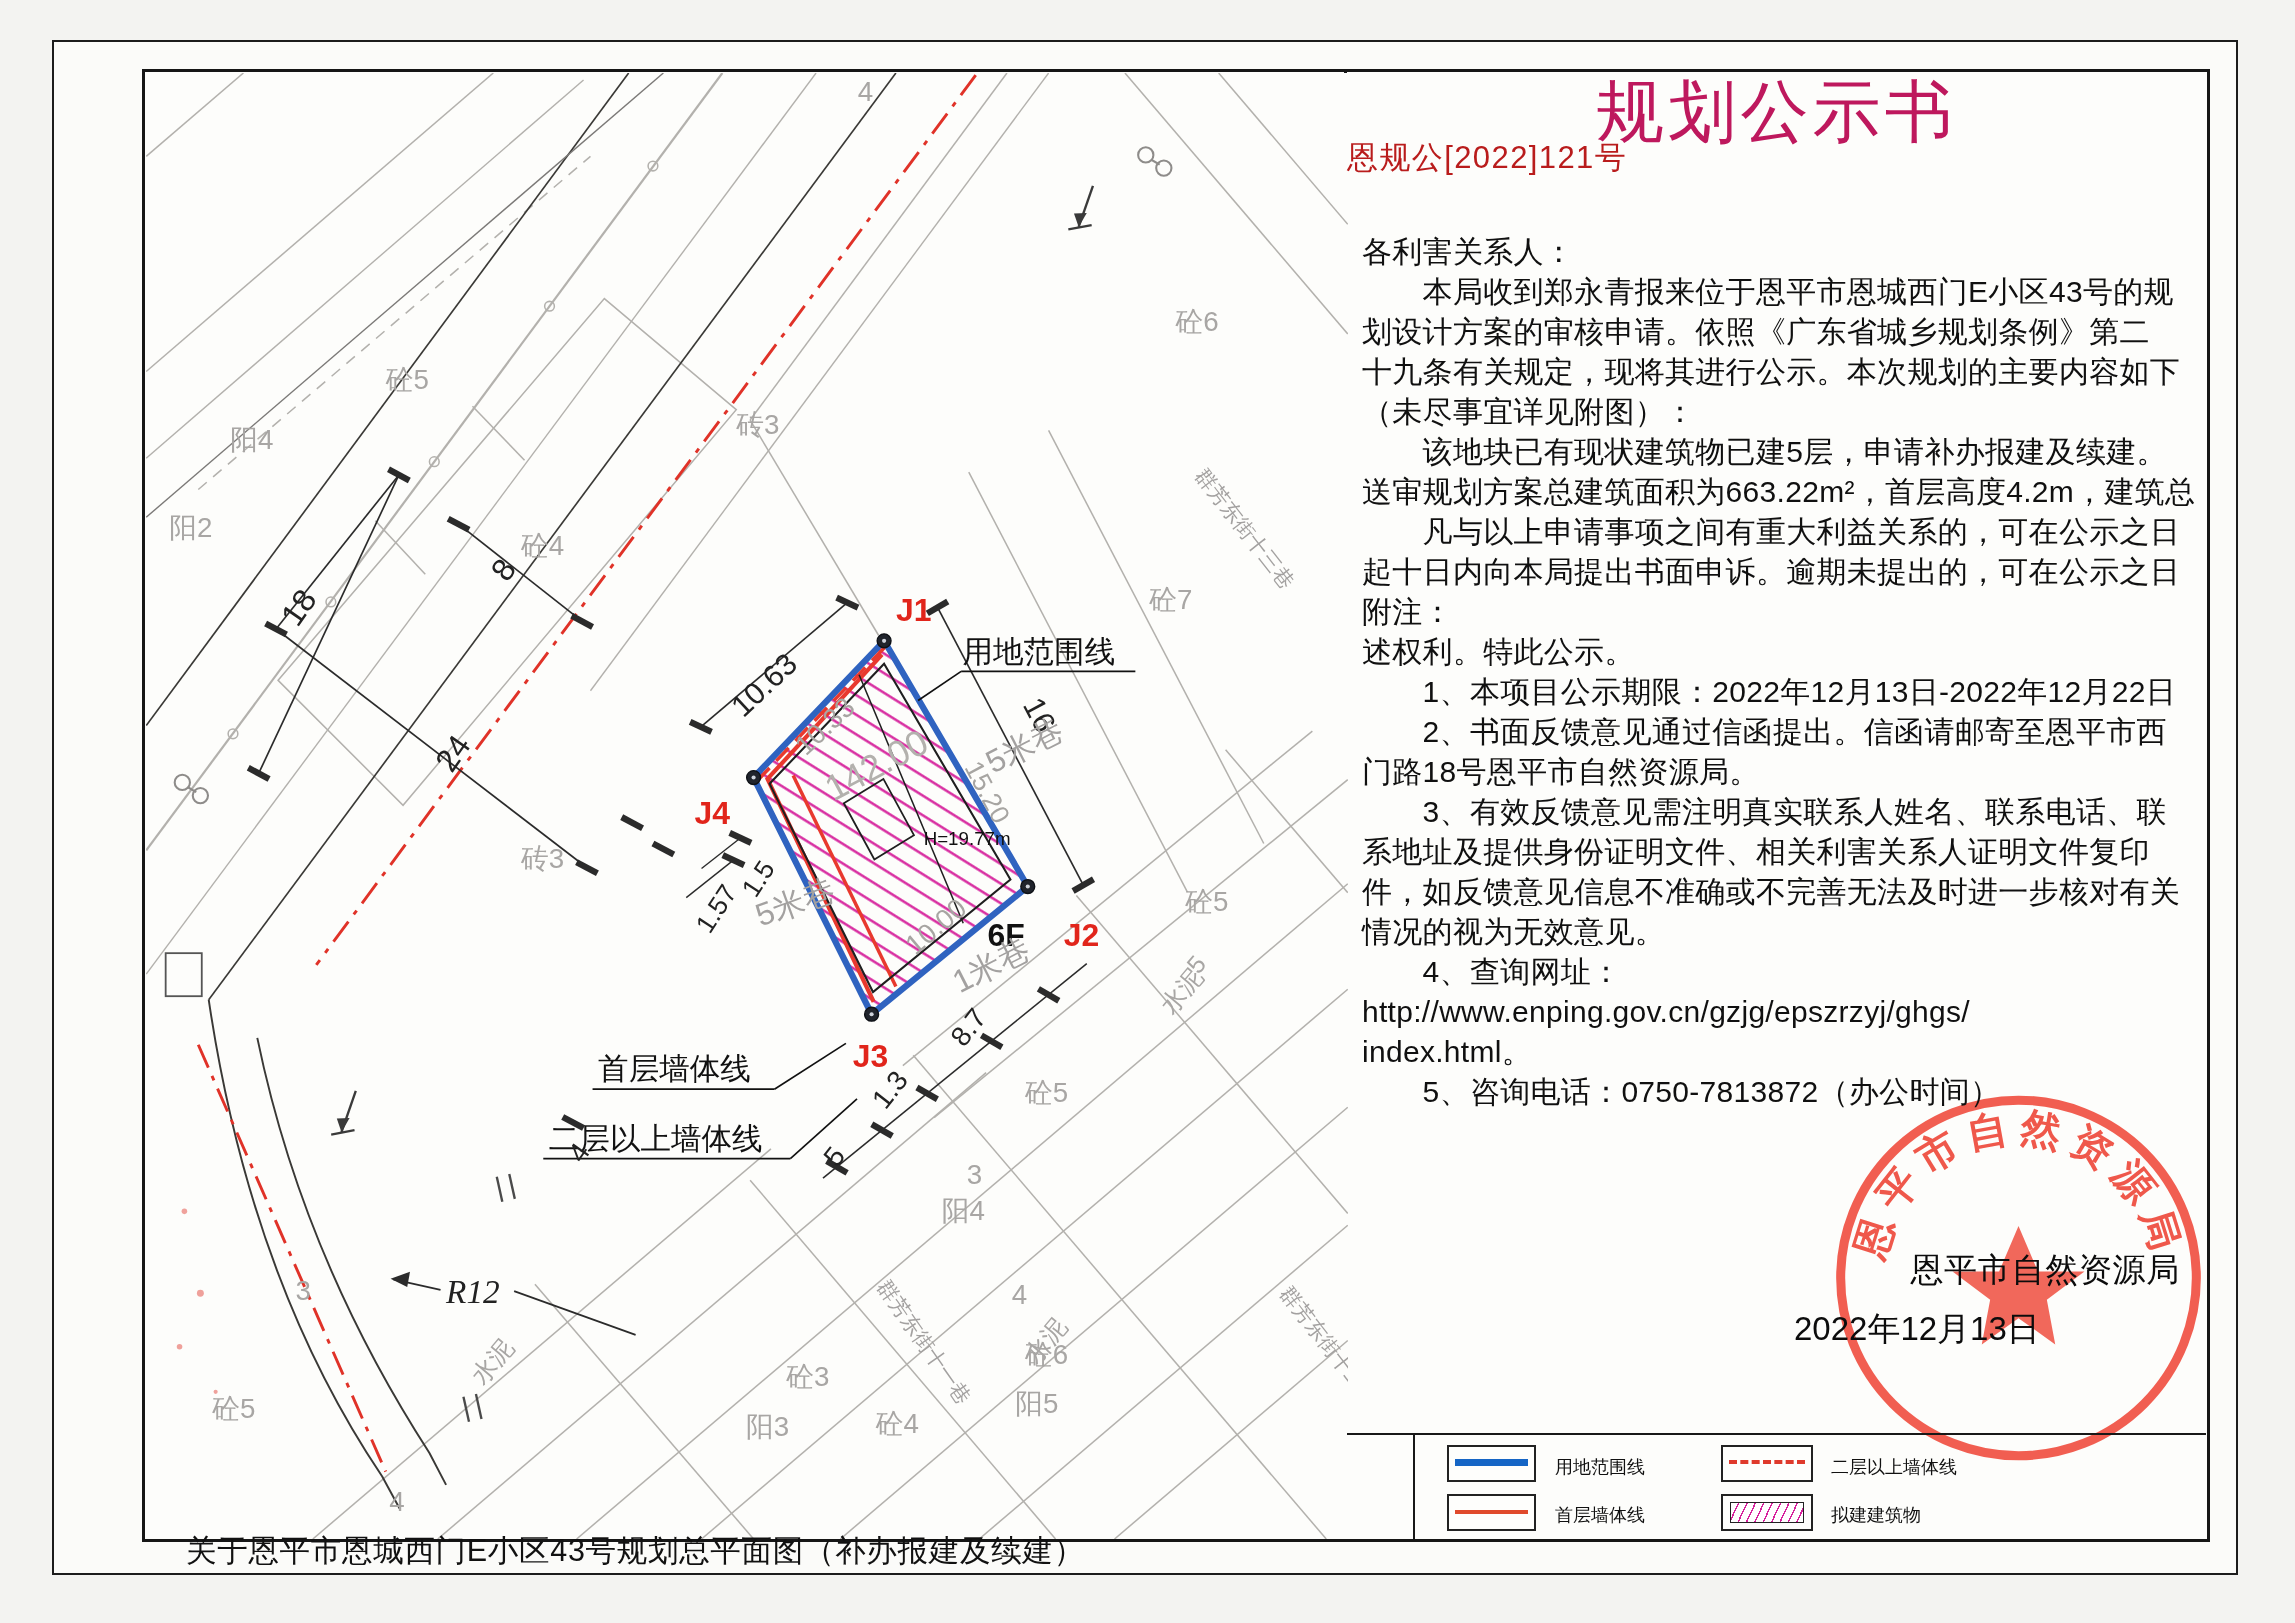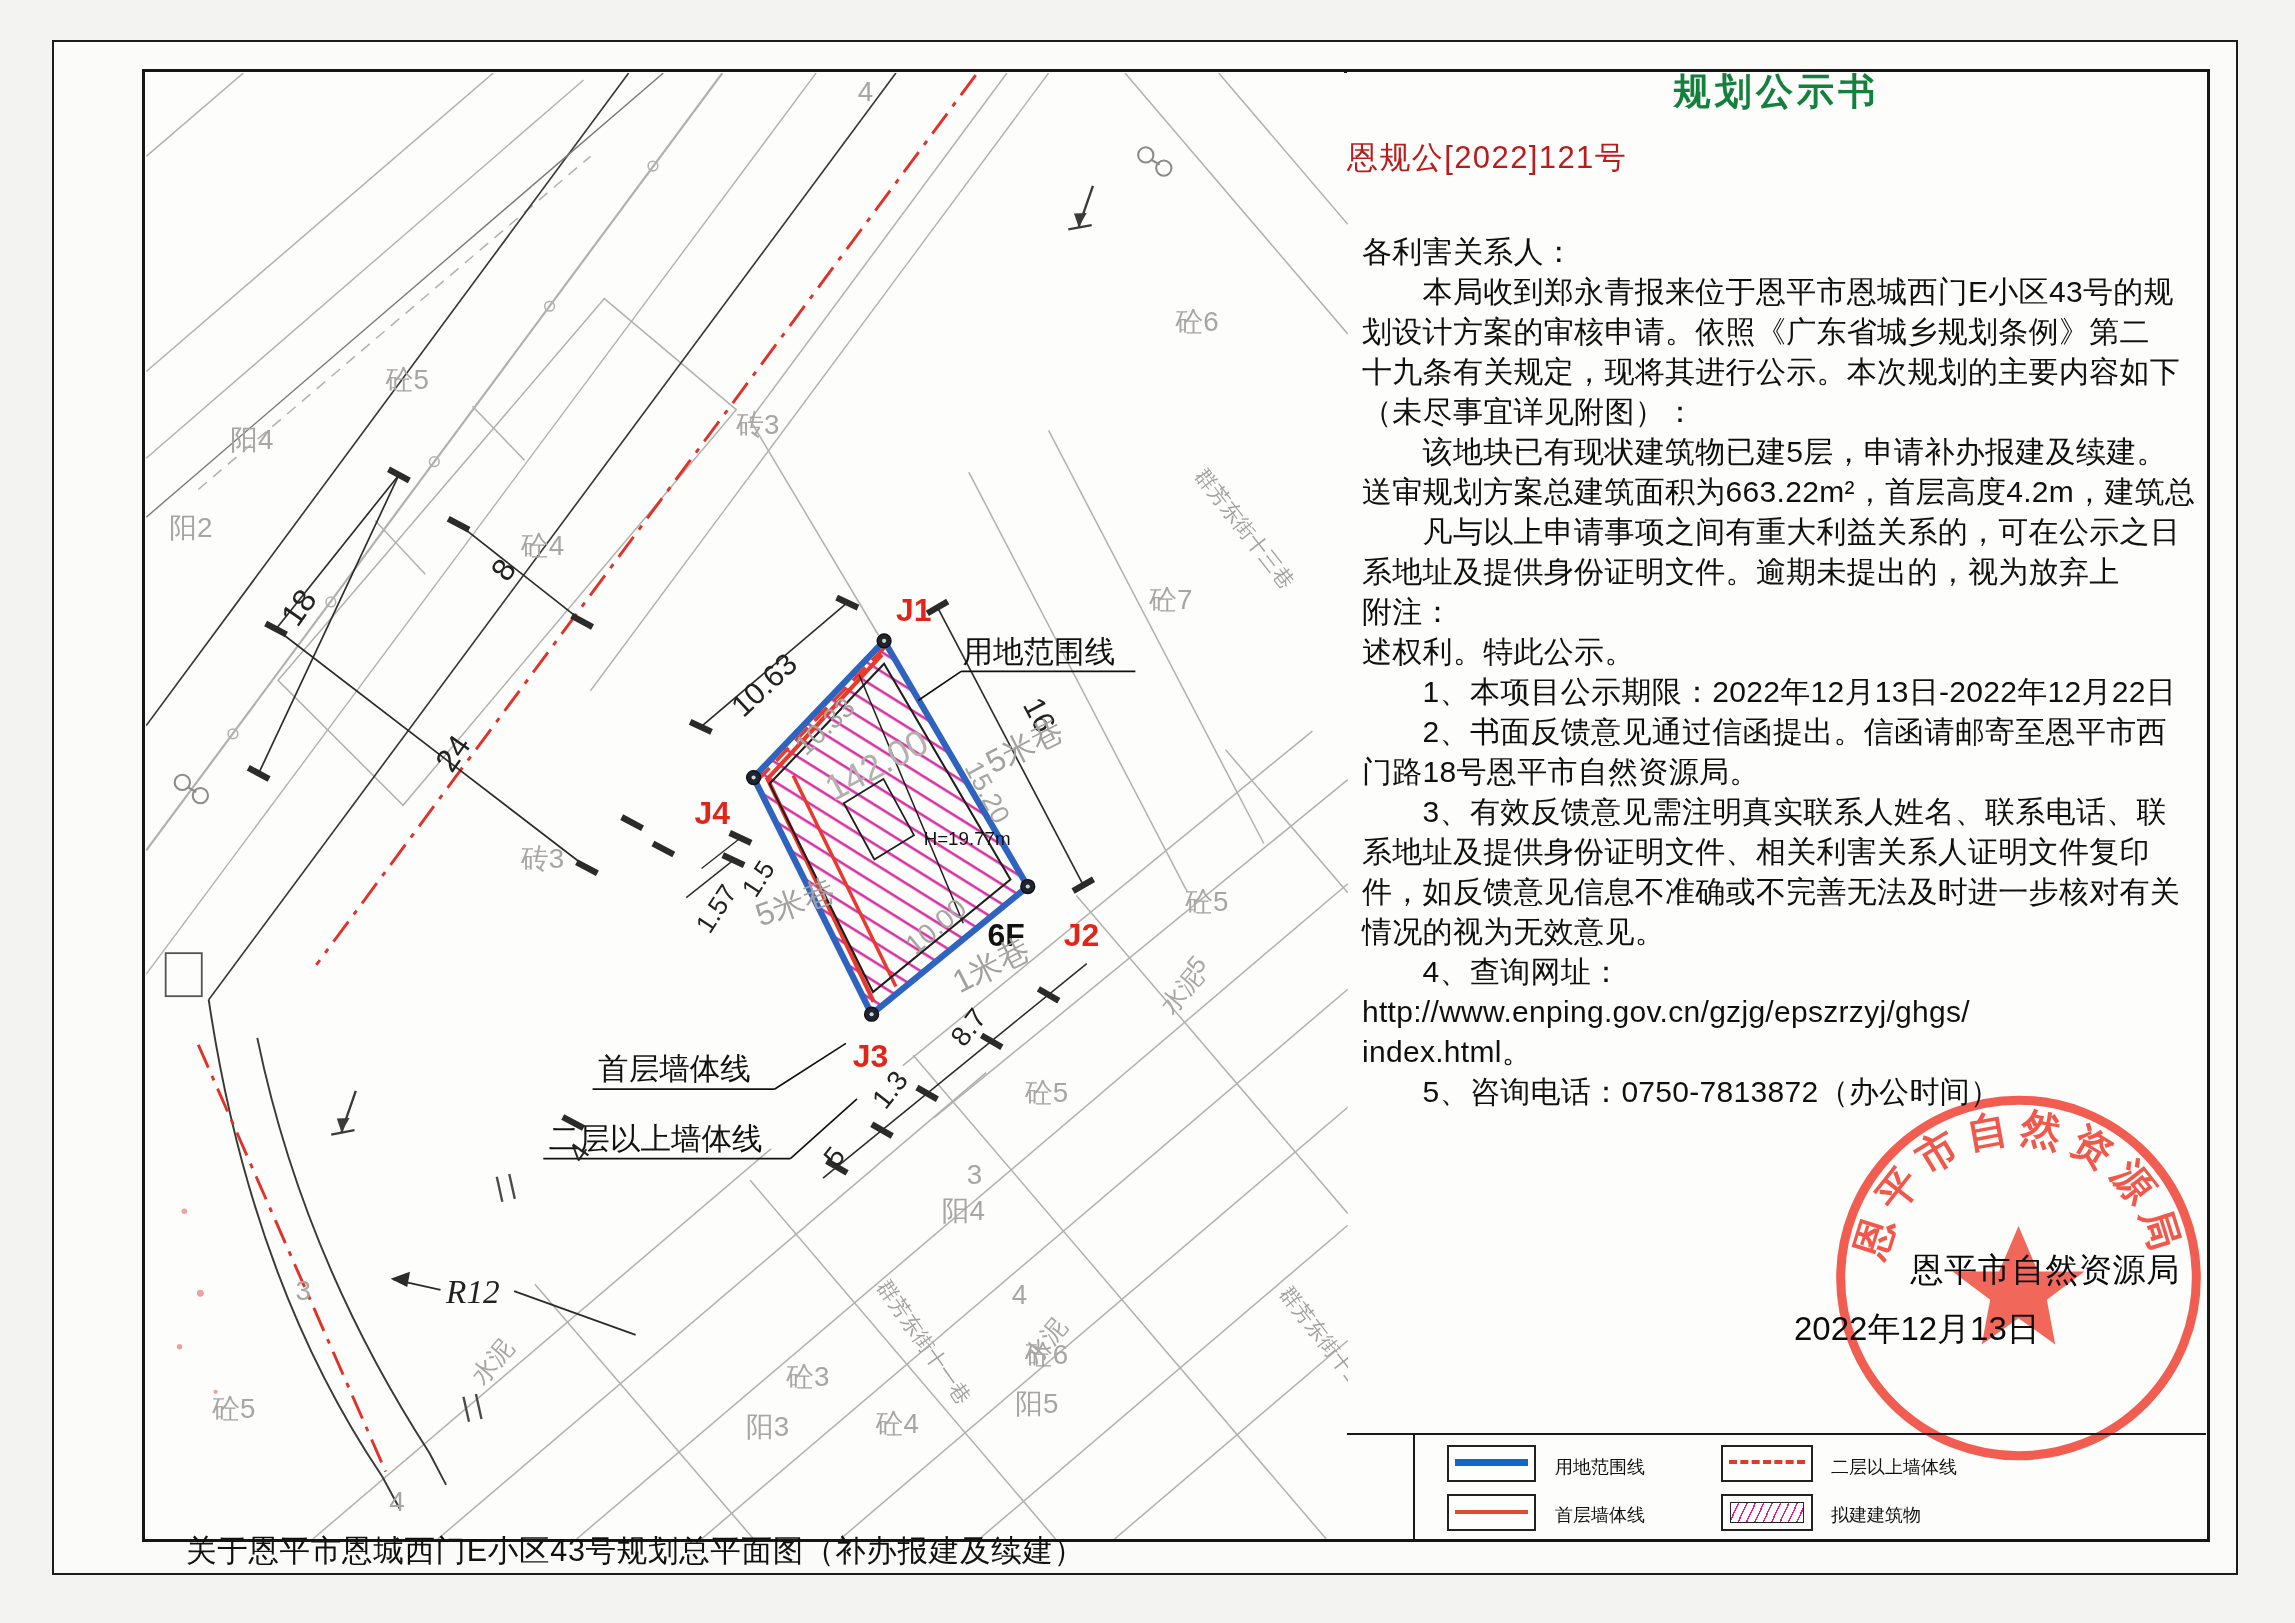--- a/index.html
+++ b/index.html
@@ -6,21 +6,21 @@
   body{
     width:2295px;height:1624px;position:relative;overflow:hidden;
     background:#f3f3f1;font-family:"Liberation Sans",sans-serif;color:#1b1b1b;
   }
   .abs{position:absolute;}
   #outer-border{left:52px;top:40px;width:2182px;height:1531px;border:2.1px solid #1c1c1c;background:#fbfbf9;}
   #map-panel{left:142px;top:69px;width:1208px;height:1473px;border:3.5px solid #161616;box-sizing:border-box;background:#fdfdfb;}
   #right-panel{left:1344px;top:69px;width:866px;height:1473px;border:3.5px solid #161616;box-sizing:border-box;background:#fdfdfb;}
   #map-svg{left:146px;top:73px;}
   #map-caption{left:186px;top:1497px;width:1083px;font-size:30.5px;letter-spacing:0.7px;color:#111;margin-top:34px;}
-  #notice-title{left:1347px;top:67px;width:859px;text-align:center;font-size:37px;font-weight:bold;letter-spacing:4.2px;color:#15803d;}
+  #notice-title{left:1347px;top:67px;width:859px;text-align:center;font-size:68px;font-weight:normal;letter-spacing:4.2px;color:#be185d;}
   #notice-docno{left:1347px;top:137px;width:859px;font-size:31px;letter-spacing:1.4px;color:#b91c1c;}
   #notice-body{left:1362px;top:194px;width:830px;z-index:3;margin-top:38px;}
   #notice-body .tline{height:40px;line-height:40px;font-size:30px;letter-spacing:0.3px;white-space:nowrap;color:#101010;}
   #sig-agency{left:1833px;top:1248px;width:347px;text-align:right;font-size:33px;letter-spacing:0.7px;z-index:3;color:#0c0c0c;}
   #sig-date{left:1794px;top:1307px;width:347px;text-align:left;font-size:33px;z-index:3;color:#0c0c0c;}
   #stamp-svg{left:1824px;top:1080px;z-index:2;}
   #legend-divider{left:1347px;top:1433px;width:859px;height:2.1px;background:#181818;z-index:4;}
   #legend-vline{left:1413px;top:1433px;width:2.1px;height:106px;background:#181818;z-index:4;}
   .lg-box{position:absolute;background:#fefefc;border:2.1px solid #222;box-sizing:border-box;z-index:4;}
   .lg-line{position:absolute;left:5.6px;right:5.6px;}
@@ -281,21 +281,21 @@
 
 <div class="abs" id="notice-body">
   <div class="tline">各利害关系人：</div>
   <div class="tline">　　本局收到郑永青报来位于恩平市恩城西门E小区43号的规</div>
   <div class="tline">划设计方案的审核申请。依照《广东省城乡规划条例》第二</div>
   <div class="tline">十九条有关规定，现将其进行公示。本次规划的主要内容如下</div>
   <div class="tline">（未尽事宜详见附图）：</div>
   <div class="tline">　　该地块已有现状建筑物已建5层，申请补办报建及续建。</div>
   <div class="tline">送审规划方案总建筑面积为663.22m²，首层高度4.2m，建筑总</div>
   <div class="tline">　　凡与以上申请事项之间有重大利益关系的，可在公示之日</div>
-  <div class="tline">系地址及提供身份证明文件。逾期未提出的，视为放弃上</div>
+  <div class="tline">起十日内向本局提出书面申诉。逾期未提出的，可在公示之日</div>
   <div class="tline">附注：</div>
   <div class="tline">述权利。特此公示。</div>
   <div class="tline">　　1、本项目公示期限：2022年12月13日-2022年12月22日</div>
   <div class="tline">　　2、书面反馈意见通过信函提出。信函请邮寄至恩平市西</div>
   <div class="tline">门路18号恩平市自然资源局。</div>
   <div class="tline">　　3、有效反馈意见需注明真实联系人姓名、联系电话、联</div>
   <div class="tline">系地址及提供身份证明文件、相关利害关系人证明文件复印</div>
   <div class="tline">件，如反馈意见信息不准确或不完善无法及时进一步核对有关</div>
   <div class="tline">情况的视为无效意见。</div>
   <div class="tline">　　4、查询网址：</div>

